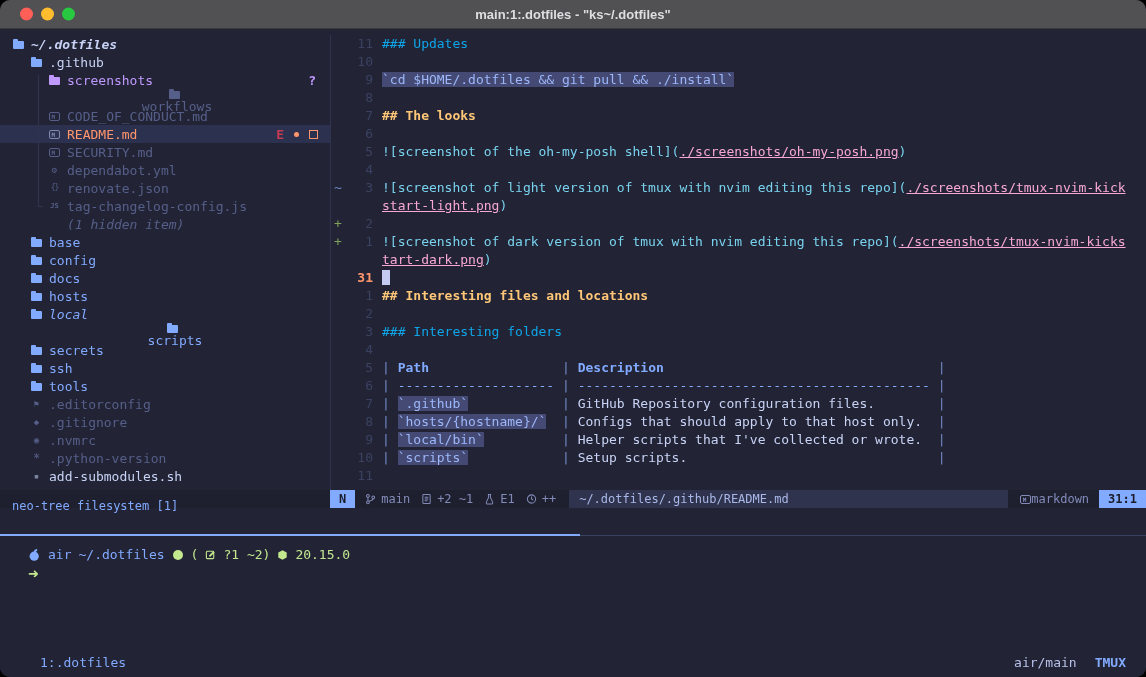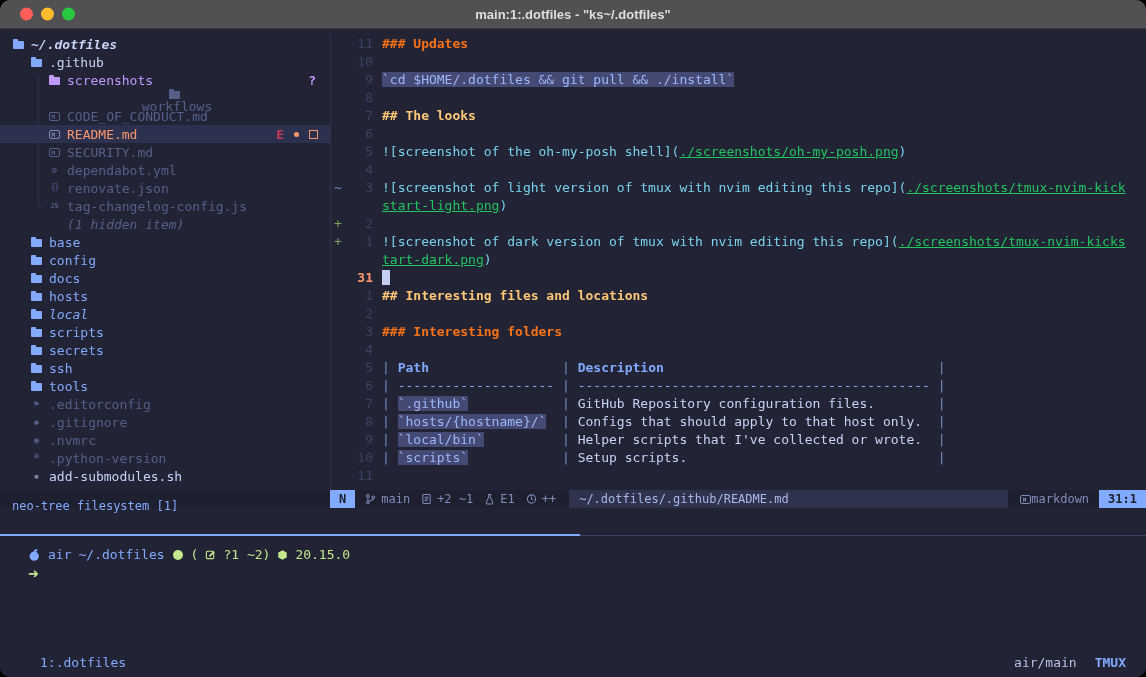--- a/index.html
+++ b/index.html
@@ -52,24 +52,24 @@
 
   .editor{flex:1;border-left:1px solid #2f334d;font-size:13px;color:#c8d3f5;overflow:hidden;}
   .eline{display:flex;height:18px;line-height:18px;}
   .esign{width:13px;padding-left:3px;flex:none;color:transparent;}
   .s-add{color:#7fa25c;}
   .s-chg{color:#6d87bf;}
   .enum{width:26px;flex:none;text-align:right;color:#3b4261;margin-right:9px;}
   .eline.cur .enum{color:#ff966c;font-weight:bold;}
   .etext{white-space:pre;}
   .seg-h2{color:#ffc777;font-weight:bold;}
-  .seg-h3{color:#f97316;font-weight:bold;}
+  .seg-h3{color:#0ea5e9;font-weight:normal;}
   .seg-code{color:#9db7fa;background:#444a73;}
   .seg-mdlink{color:#79d3ee;}
-  .seg-url{color:#22c55e;text-decoration:underline;}
+  .seg-url{color:#f9a8d4;text-decoration:underline;}
   .seg-th{color:#82aaff;font-weight:bold;}
   .seg-tp{color:#7288c2;}
   .seg-dash{color:#82aaff;}
   .seg-txt{color:#c8d3f5;}
   .seg-plain{color:#c8d3f5;}
   .seg-cursor{background:#c4cdf1;color:#222436;}
 
   
   .statusrow{height:18px;display:flex;background:#1e2030;font-size:12px;}
   .nt-status{width:330px;flex:none;color:#82aaff;display:flex;align-items:center;padding-left:12px;box-sizing:border-box;margin-top:14px;}
@@ -195,21 +195,21 @@
         <div class="trow v-dir" style="padding-left: 30px;">
           <span class="ic ic-folder"></span>
           <span class="tlabel">hosts</span>
           <span class="tspacer"></span>
         </div>
         <div class="trow v-dir" style="padding-left: 30px; font-style: italic;">
           <span class="ic ic-folder"></span>
           <span class="tlabel">local</span>
           <span class="tspacer"></span>
         </div>
-        <div class="trow v-dir" style="padding-left: 30px;">
+        <div class="trow v-dir" style="padding-left: 20px; flex-direction: column;">
           <span class="ic ic-folder"></span>
           <span class="tlabel">scripts</span>
           <span class="tspacer"></span>
         </div>
         <div class="trow v-dir" style="padding-left: 30px;">
           <span class="ic ic-folder"></span>
           <span class="tlabel">secrets</span>
           <span class="tspacer"></span>
         </div>
         <div class="trow v-dir" style="padding-left: 30px;">

